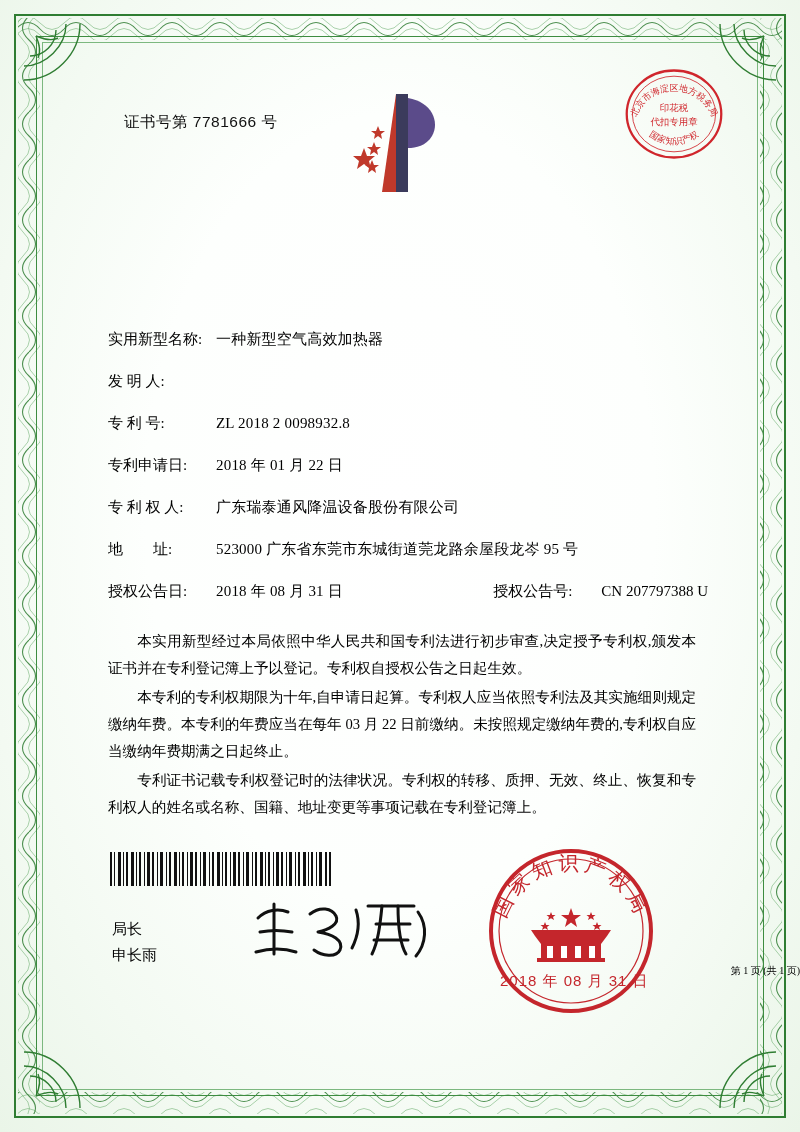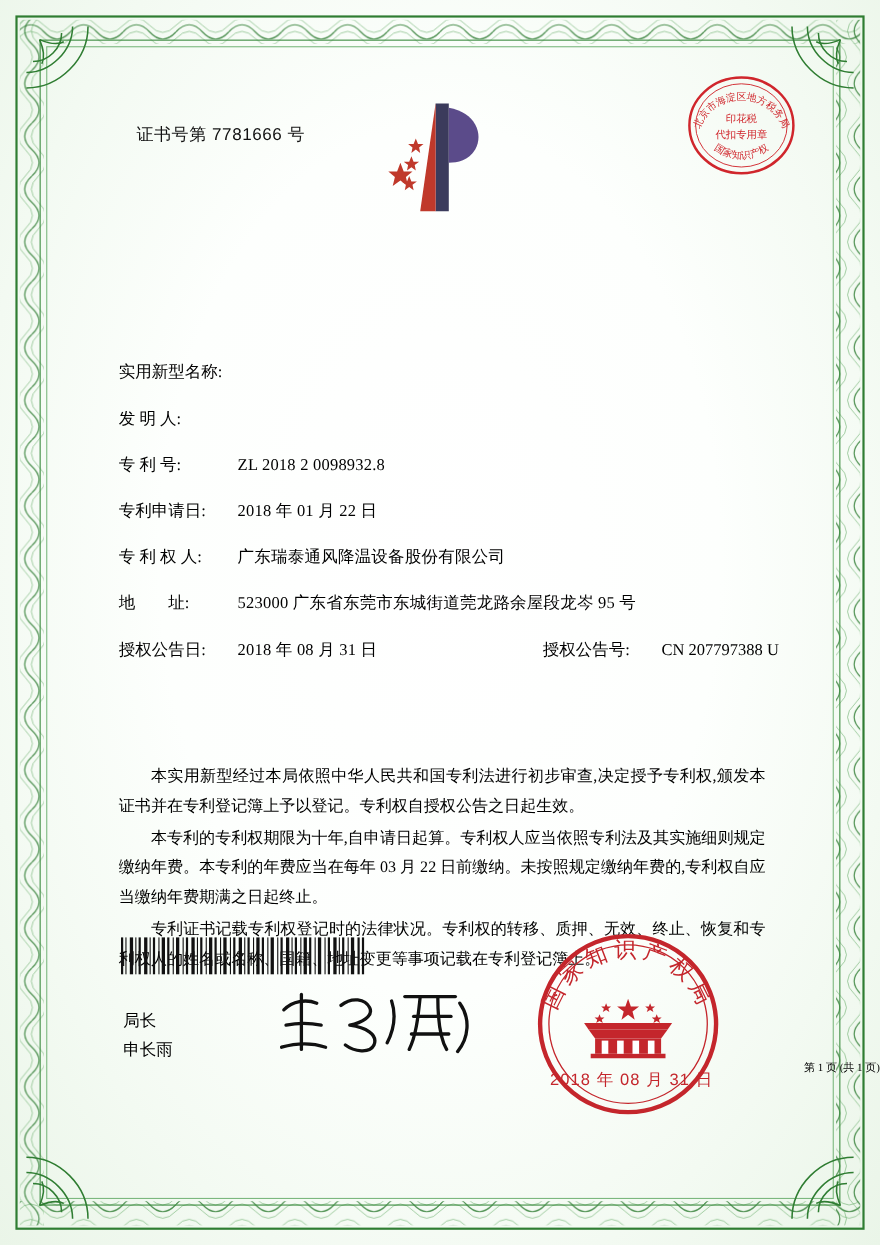--- a/index.html
+++ b/index.html
@@ -130,21 +130,21 @@
     margin-left: 40px;
   }
   .dual .right-value {
     flex: 0 0 auto;
   }
 
   
   .paras {
     position: absolute;
     left: 108px;
-    top: 693px;
+    top: 628px;
     width: 588px;
     font-size: 14.6px;
     line-height: 27px;
     color: #000;
     text-align: justify;
   }
   .paras p {
     margin: 0 0 2px 0;
     text-indent: 2em;
   }
@@ -298,20 +298,21 @@
       <textPath href="#arcBot" startOffset="50%" text-anchor="middle">国家知识产权</textPath>
     </text>
     <text class="sealtext" x="55" y="52" text-anchor="middle" font-size="10">印花税</text>
     <text class="sealtext" x="55" y="67" text-anchor="middle" font-size="10">代扣专用章</text>
   </svg>
 
 
   <div class="fields">
     <div class="frow">
       <div class="flabel">实用新型名称:</div>
+      <div class="fvalue">一种新型空气高效加热器</div>
     </div>
     <div class="frow">
       <div class="flabel">发 明 人:</div>
     </div>
     <div class="frow">
       <div class="flabel">专 利 号:</div>
       <div class="fvalue">ZL 2018 2 0098932.8</div>
     </div>
     <div class="frow">
       <div class="flabel">专利申请日:</div>

